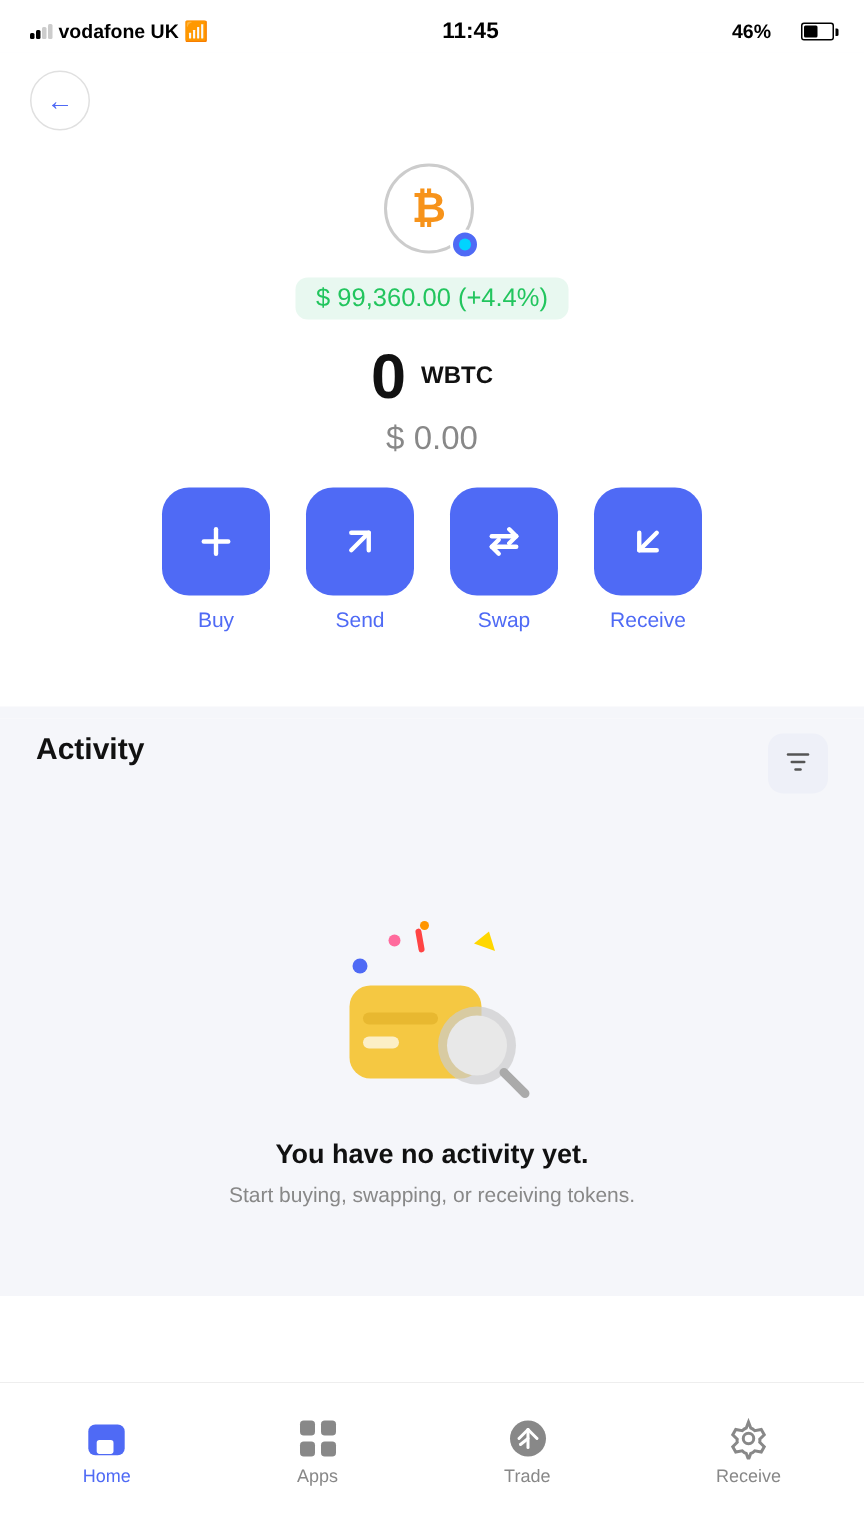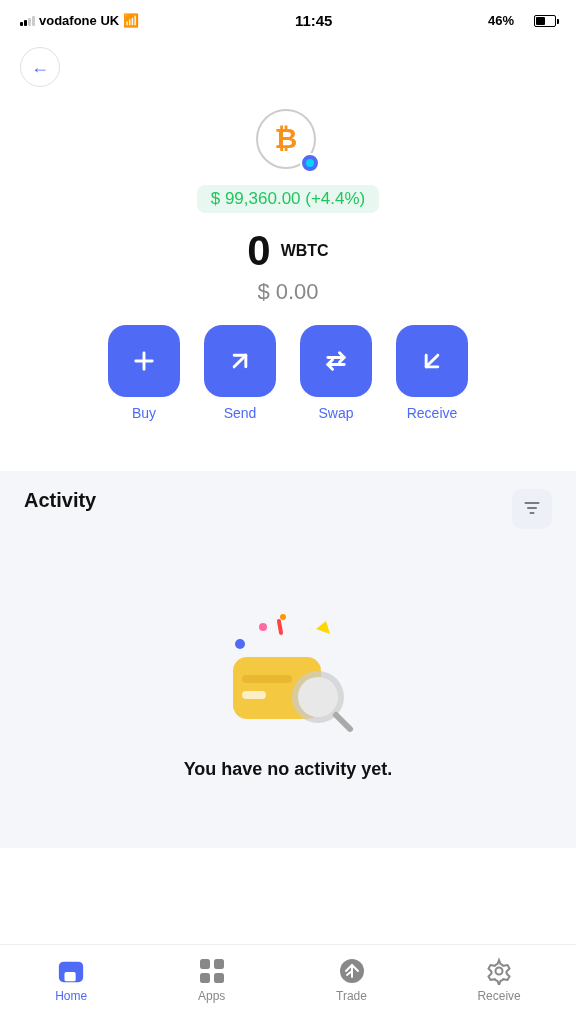--- a/index.html
+++ b/index.html
@@ -241,21 +241,21 @@
       color: #888;
       text-align: center;
     }
 
     
     .bottom-nav {
       position: fixed;
       bottom: 0;
       left: 0;
       width: 576px;
-      height: 80px;
+      height: 103px;
       background: #fff;
       border-top: 1px solid #eee;
       display: flex;
       justify-content: space-around;
       align-items: center;
       padding-bottom: 10px;
       text-align: center;
     }
     .nav-item {
       display: flex;
@@ -416,20 +416,21 @@
 
           <rect x="34" y="112" width="24" height="8" rx="4" fill="#fff" opacity="0.7"></rect>
 
           <circle cx="110" cy="118" r="26" fill="#ccc" opacity="0.7"></circle>
           <circle cx="110" cy="118" r="20" fill="#e8e8e8"></circle>
           <line x1="128" y1="136" x2="142" y2="150" stroke="#aaa" stroke-width="6" stroke-linecap="round"></line>
         </svg>
       </div>
 
       <span class="empty-title">You have no activity yet.</span>
+      <span class="empty-subtitle">Start buying, swapping, or receiving tokens.</span>
     </div>
   </div>
 
 </div>
 
 <div class="bottom-nav">
 
   <div class="nav-item">
     <div class="nav-icon">
       <svg width="30" height="28" viewBox="0 0 30 28">

